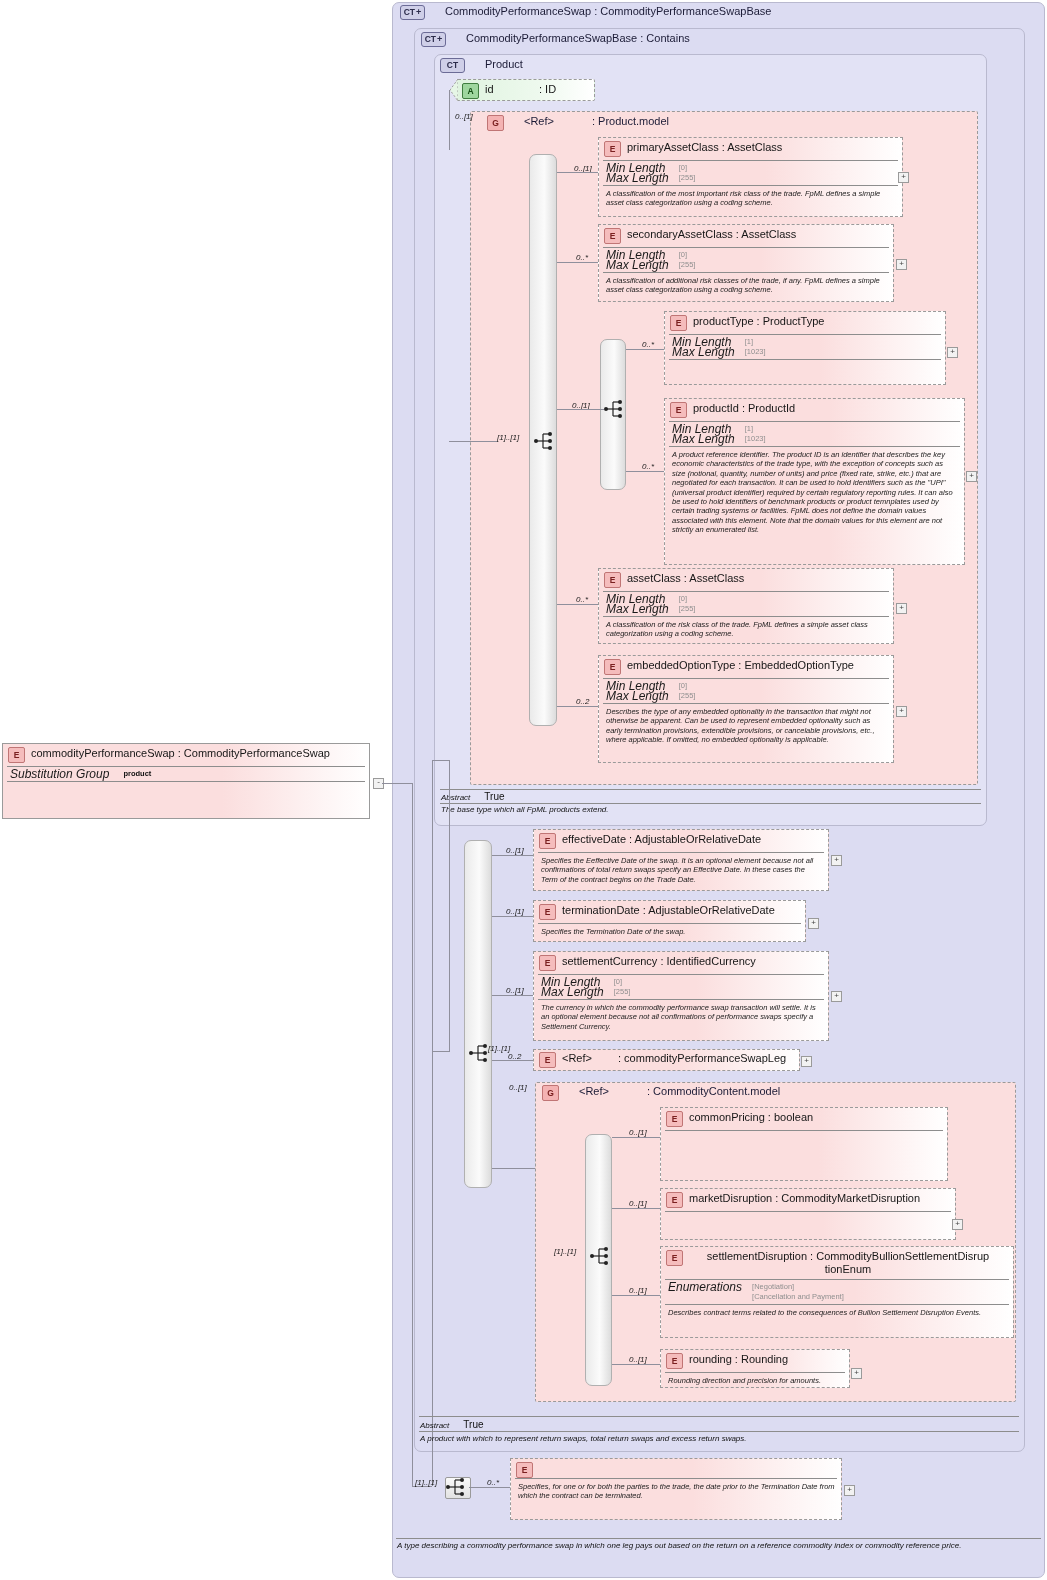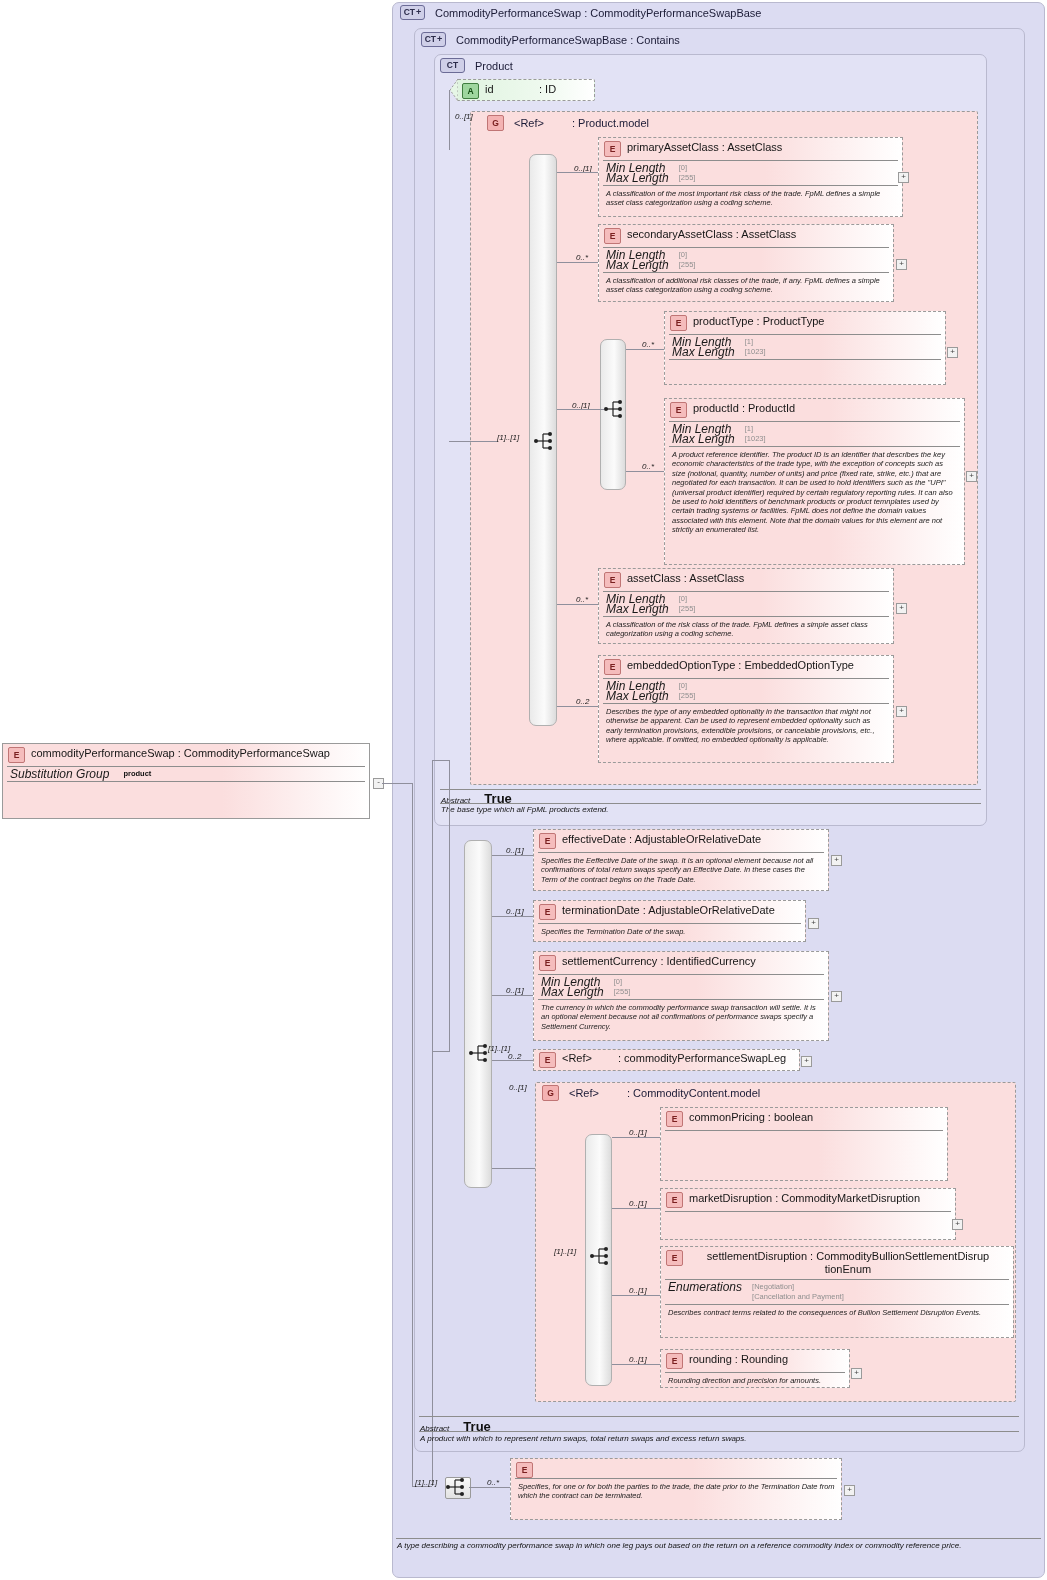--- a/index.html
+++ b/index.html
@@ -7,21 +7,21 @@
   #page{position:relative;width:1047px;height:1580px;overflow:hidden;background:#fff;}
 
   
   .abs{position:absolute;box-sizing:border-box;}
 
   
   .ct-box{border:1px solid #b9b9cf;border-radius:7px;background:#dcdcf2;}
   .ct-box.lvl2{background:#dcdcf2;}
   .ct-box.lvl3{background:#e2e2f5;}
 
-  .ct-tag{position:absolute;display:flex;align-items:center;gap:10px;white-space:nowrap;}
+  .ct-tag{position:absolute;display:flex;align-items:flex-start;gap:20px;white-space:nowrap;}
   .tag-icon{display:inline-flex;align-items:center;justify-content:center;
     font-size:8.5px;font-weight:bold;font-family:"Liberation Sans",sans-serif;
     border-radius:3px;line-height:1;}
   .tag-ct{width:23px;height:13px;border:1px solid #6b6b96;background:#cfcfe8;color:#2b2b4a;}
   .tag-ct .plusmark{font-size:9px;margin-left:1px;}
   .tag-a{width:15px;height:14px;border:1px solid #3f7d3f;background:#9ed69e;color:#134d13;border-radius:2px;}
   .tag-g{width:15px;height:14px;border:1px solid #c07575;background:#f4b3b3;color:#7a2020;border-radius:2px;}
   .tag-e{width:15px;height:14px;border:1px solid #c07575;background:#f5bcbc;color:#7a2020;border-radius:2px;}
   .ct-title{font-size:11px;color:#1b1b36;}
 
@@ -62,21 +62,21 @@
 
   
   .expand{position:absolute;width:9px;height:9px;border:1px solid #9a9a9a;background:#f2f2f2;
           font-size:8px;line-height:7px;text-align:center;color:#444;font-family:"Liberation Sans",sans-serif;}
   .minusbtn{position:absolute;width:9px;height:9px;border:1px solid #9a9a9a;background:#f2f2f2;
           font-size:8px;line-height:6px;text-align:center;color:#444;}
 
   
   .footrow{position:absolute;font-size:8px;color:#111;}
   .footrow .k{font-style:italic;}
-  .footrow .v{font-weight:bold;font-size:13px;margin-left:14px;}
+  .footrow .v{font-weight:normal;font-size:10px;margin-left:14px;}
   .footline{position:absolute;height:1px;background:#8d8d8d;}
   .footdoc{position:absolute;font-size:8px;font-style:italic;color:#111;line-height:10px;}
 
   
   .seqicon{position:absolute;}
   .seqicon.boxed{border:1px solid #9a9a9a;background:linear-gradient(#fafafa,#e2e2e2);}
 </style>
 </head>
 <body>
 

